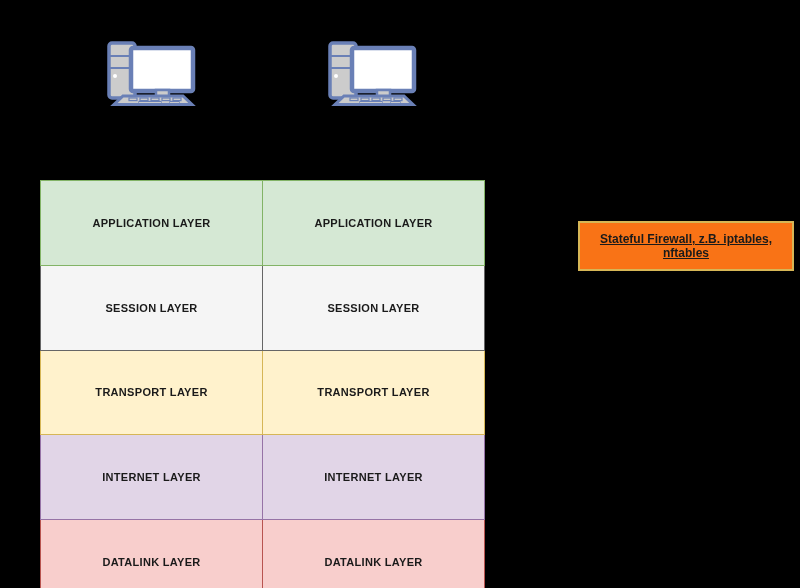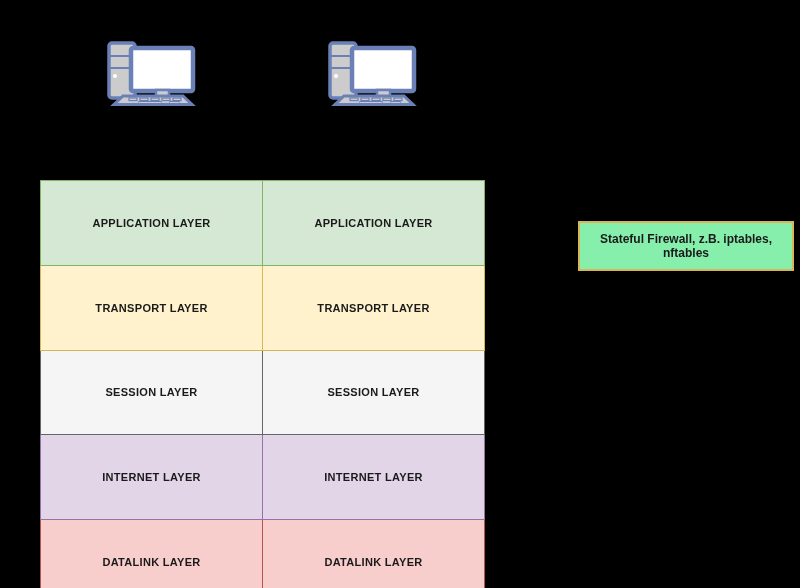--- a/index.html
+++ b/index.html
@@ -78,33 +78,33 @@
   <div class="stub" style="left:148px;top:508px"></div>
   <div class="stub" style="left:371px;top:508px"></div>
 
   <table class="osi">
     <tbody>
         <tr>
       <td style="background-color: rgb(213, 232, 212); border-color: rgb(130, 179, 102);">APPLICATION LAYER</td>
       <td style="background-color: rgb(213, 232, 212); border-color: rgb(130, 179, 102);">APPLICATION LAYER</td>
     </tr>
     <tr>
+      <td style="background-color: rgb(245, 245, 245); border-color: rgb(102, 102, 102);">SESSION LAYER</td>
+      <td style="background-color: rgb(245, 245, 245); border-color: rgb(102, 102, 102);">SESSION LAYER</td>
+    </tr>
+    <tr>
       <td style="background-color: rgb(255, 242, 204); border-color: rgb(214, 182, 86);">TRANSPORT LAYER</td>
       <td style="background-color: rgb(255, 242, 204); border-color: rgb(214, 182, 86);">TRANSPORT LAYER</td>
-    </tr>
-    <tr>
-      <td style="background-color: rgb(245, 245, 245); border-color: rgb(102, 102, 102);">SESSION LAYER</td>
-      <td style="background-color: rgb(245, 245, 245); border-color: rgb(102, 102, 102);">SESSION LAYER</td>
     </tr>
     <tr>
       <td style="background-color: rgb(225, 213, 231); border-color: rgb(150, 115, 166);">INTERNET LAYER</td>
       <td style="background-color: rgb(225, 213, 231); border-color: rgb(150, 115, 166);">INTERNET LAYER</td>
     </tr>
     <tr>
       <td style="background-color: rgb(248, 206, 204); border-color: rgb(184, 84, 80);">DATALINK LAYER</td>
       <td style="background-color: rgb(248, 206, 204); border-color: rgb(184, 84, 80);">DATALINK LAYER</td>
     </tr>
   </tbody>
     </table>
 
-  <div class="note" style="background-color: #86efac; border-color: rgb(214, 182, 86);">Stateful Firewall, z.B. iptables, nftables</div>
+  <div class="note" style="background-color: #f97316; border-color: rgb(214, 182, 86); text-decoration: underline;">Stateful Firewall, z.B. iptables, nftables</div>
 
 </div>
 
 </body></html>

